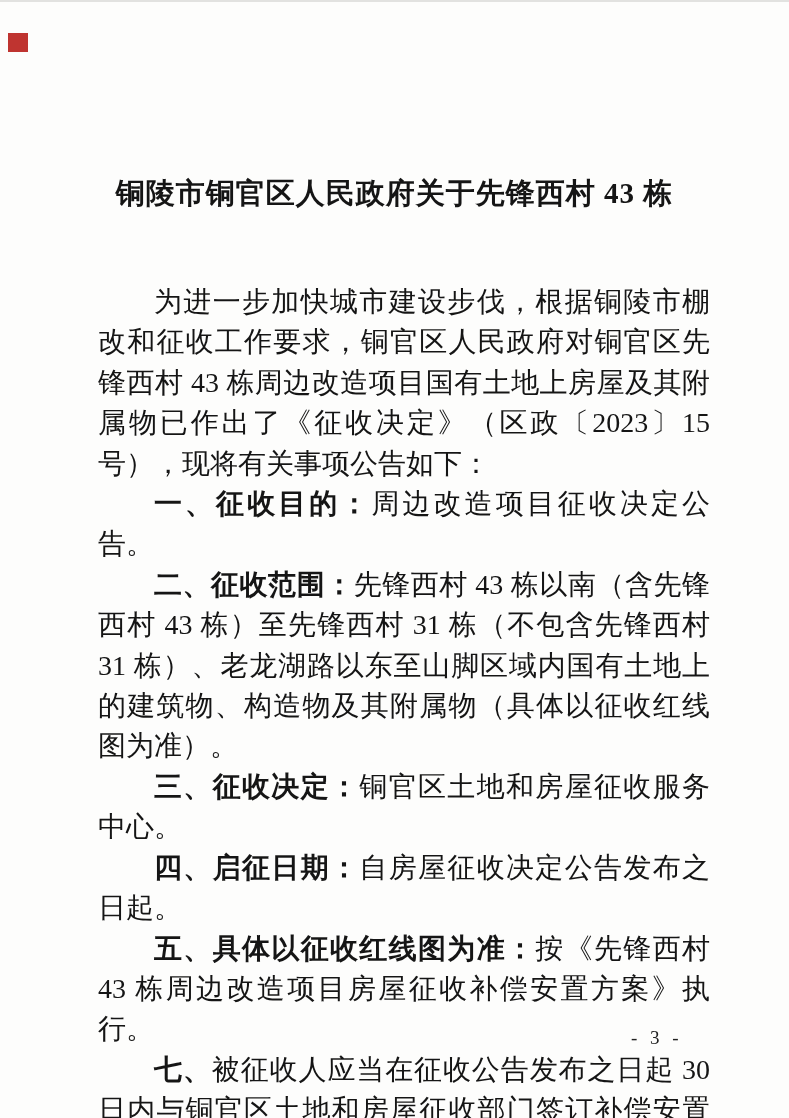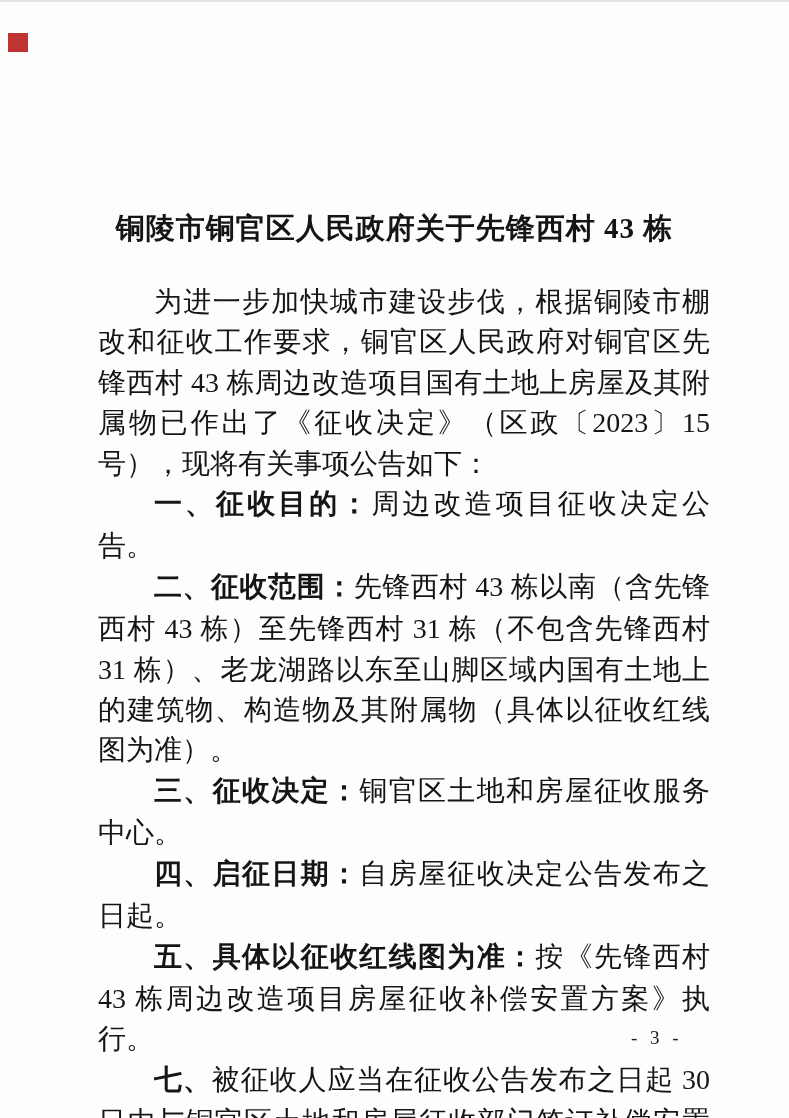--- a/index.html
+++ b/index.html
@@ -33,40 +33,39 @@
     top: 150px;
     text-align: center;
     font-weight: bold;
     font-size: 29px;
     line-height: 45px;
     letter-spacing: 1px;
   }
   .doc-title .title-line {
     display: block;
     white-space: nowrap;
-    margin-top: 35px;
   }
   .doc-body {
     position: absolute;
     left: 98px;
     width: 612px;
     top: 280px;
     font-size: 28px;
     line-height: 40.4px;
     text-align: justify;
     text-justify: inter-character;
   }
   .doc-body p {
     margin: 0;
     padding: 0;
     text-indent: 2em;
   }
   .sec-label {
     font-weight: bold;
-    font-family: Liberation Mono, monospace;
+    font-family: Liberation Serif, serif;
   }
   .page-number {
     position: absolute;
     top: 1025px;
     left: 631px;
     font-size: 19px;
     letter-spacing: 4px;
     color: #222;
     white-space: nowrap;
   }

